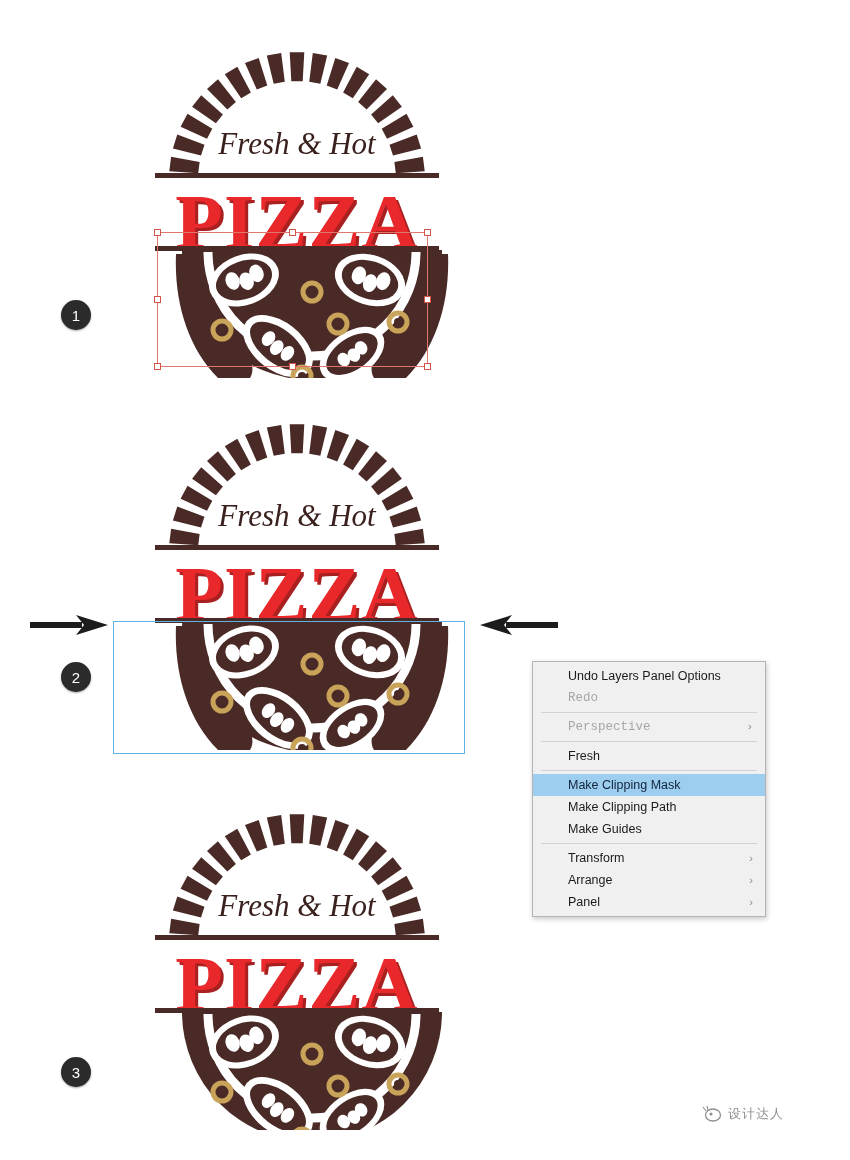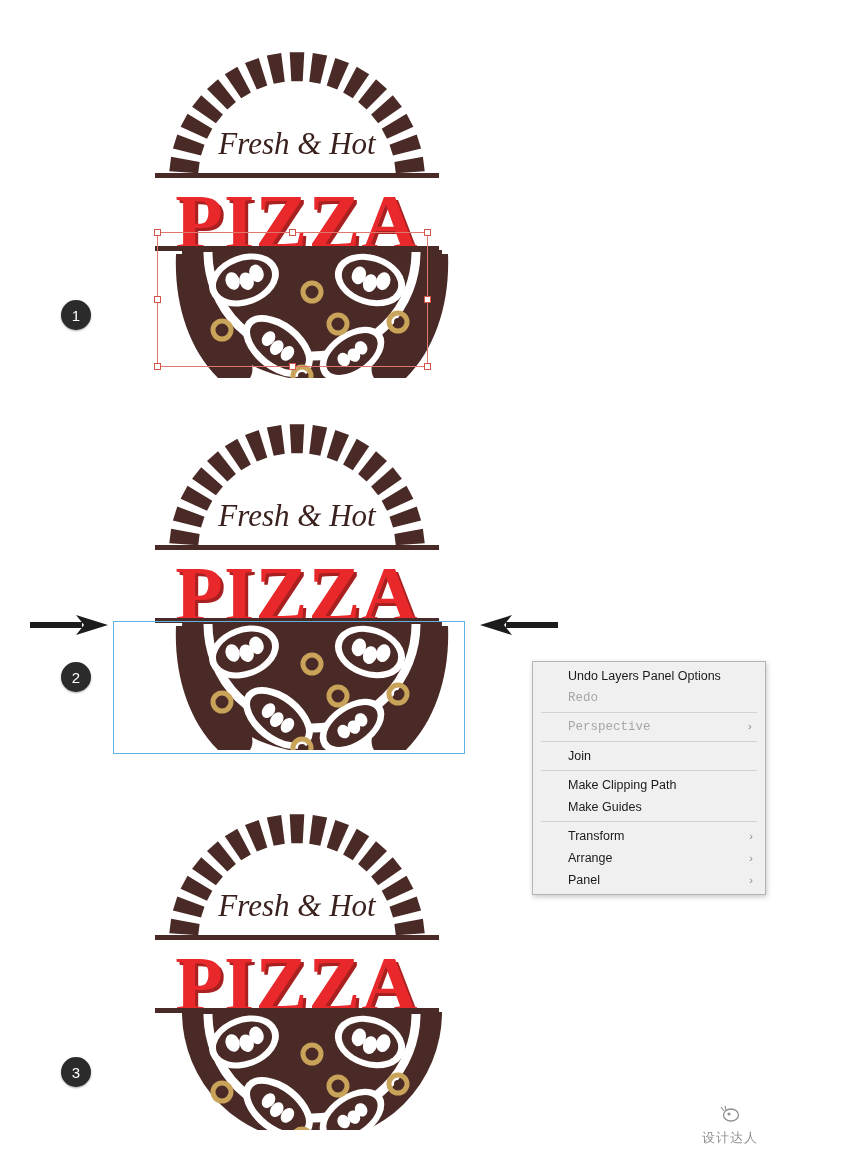--- a/index.html
+++ b/index.html
@@ -292,32 +292,33 @@
     </svg>
   </div>
 
   <div class="menu" style="left:532px;top:661px;width:232px;">
     <div class="menu-items">
         <div class="mrow"><span>Undo Layers Panel Options</span></div>
         <div class="mrow disabled"><span>Redo</span></div>
         <div class="msep"></div>
         <div class="mrow disabled"><span>Perspective</span><span class="chev">›</span></div>
         <div class="msep"></div>
-        <div class="mrow"><span>Join</span></div>
+        <div class="mrow"><span>Fresh</span></div>
         <div class="msep"></div>
+        <div class="mrow sel"><span>Make Clipping Mask</span></div>
         <div class="mrow"><span>Make Clipping Path</span></div>
         <div class="mrow"><span>Make Guides</span></div>
         <div class="msep"></div>
         <div class="mrow"><span>Transform</span><span class="chev">›</span></div>
         <div class="mrow"><span>Arrange</span><span class="chev">›</span></div>
         <div class="mrow"><span>Panel</span><span class="chev">›</span></div>
       </div>
   </div>
 
-  <div class="watermark" style="left:702px;top:1105px;flex-direction:column;">
+  <div class="watermark" style="left:702px;top:1105px;">
     <svg width="20" height="18" viewBox="0 0 20 18">
       <ellipse cx="11" cy="10" rx="7.5" ry="6" fill="none" stroke="#4a4a4a" stroke-width="1.3"></ellipse>
       <circle cx="9" cy="9" r="1.6" fill="#4a4a4a"></circle>
       <path d="M4,6 L1,2 M6,5 L5,1" stroke="#4a4a4a" stroke-width="1.1" fill="none"></path>
     </svg>
     <span class="wtext">设计达人</span>
   </div>
 
 </div>
 

